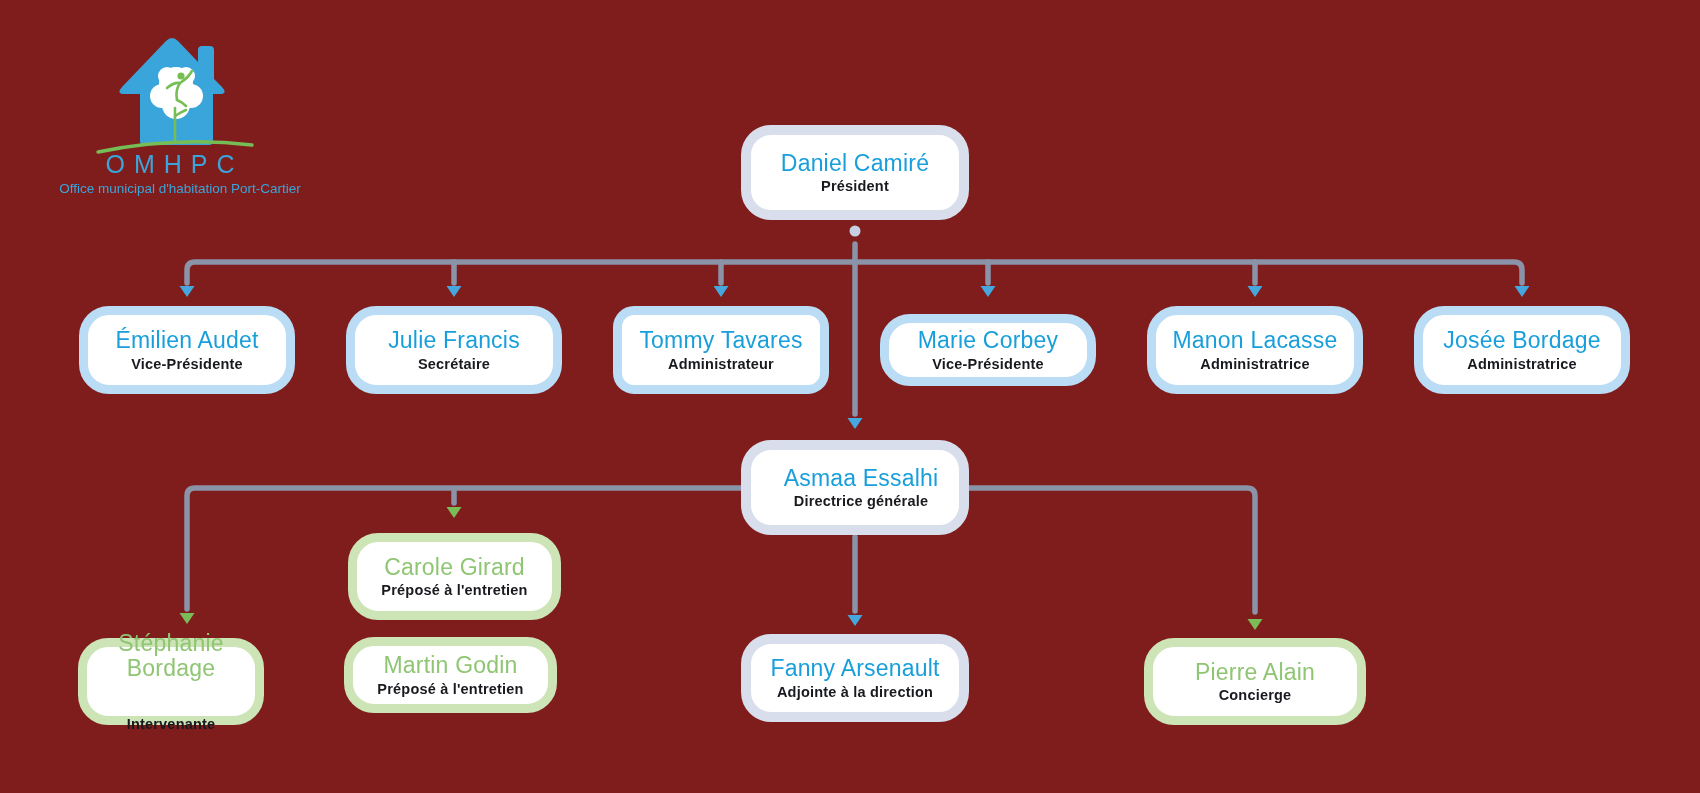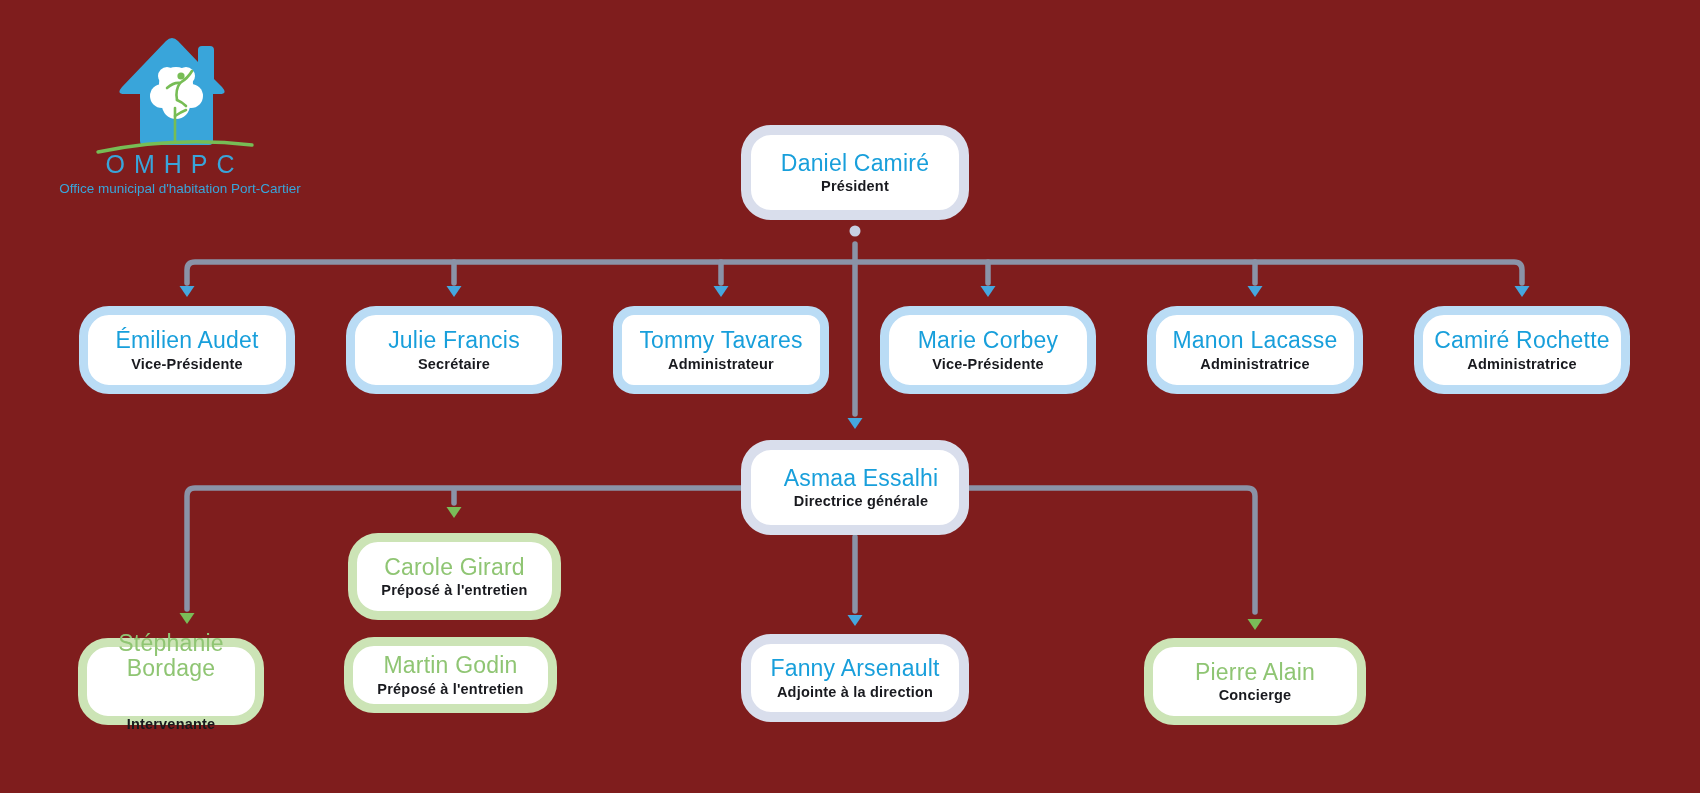--- a/index.html
+++ b/index.html
@@ -19,21 +19,21 @@
   .node.v-gray{border:10px solid var(--border-gray,#d9deec);}
   .node .name{font-size:23px;line-height:1.05;letter-spacing:.2px;}
   .node.v-blue .name,.node.v-gray .name{color:var(--accent-blue,#189fdb);}
   .node.v-green .name{color:var(--accent-green,#8fc573);}
   .node .title{font-size:14.5px;font-weight:bold;color:var(--title-text,#191a1f);letter-spacing:.2px;}
 
   .pos-daniel{left:741px;top:125px;width:228px;height:95px;}
   .pos-emilien{left:79px;top:306px;width:216px;height:88px;}
   .pos-julie{left:346px;top:306px;width:216px;height:88px;}
   .pos-tommy{left:613px;top:306px;width:216px;height:88px;border-radius:21px;}
-  .pos-marie{left:880px;top:306px;width:216px;height:88px;}
+  .pos-marie{left:880px;top:314px;width:216px;height:72px;}
   .pos-manon{left:1147px;top:306px;width:216px;height:88px;}
   .pos-josee{left:1414px;top:306px;width:216px;height:88px;}
   .pos-asmaa{left:741px;top:440px;width:228px;height:95px;padding-left:12px;}
   .pos-carole{left:348px;top:533px;width:213px;height:87px;}
   .pos-stephanie{left:78px;top:638px;width:186px;height:87px;gap:36px;}
   .pos-martin{left:344px;top:637px;width:213px;height:76px;}
   .pos-fanny{left:741px;top:634px;width:228px;height:88px;}
   .pos-pierre{left:1144px;top:638px;width:222px;height:87px;}
 
   .logo{position:absolute;left:0;top:0;z-index:2;}
@@ -125,21 +125,21 @@
   </div>
   <div class="node pos-marie v-blue">
     <div class="name">Marie Corbey</div>
     <div class="title">Vice-Présidente</div>
   </div>
   <div class="node pos-manon v-blue">
     <div class="name">Manon Lacasse</div>
     <div class="title">Administratrice</div>
   </div>
   <div class="node pos-josee v-blue">
-    <div class="name">Camiré Rochette</div>
+    <div class="name">Josée Bordage</div>
     <div class="title">Administratrice</div>
   </div>
   <div class="node pos-asmaa v-gray">
     <div class="name">Asmaa Essalhi</div>
     <div class="title">Directrice générale</div>
   </div>
   <div class="node pos-carole v-green">
     <div class="name">Carole Girard</div>
     <div class="title">Préposé à l'entretien</div>
   </div>

